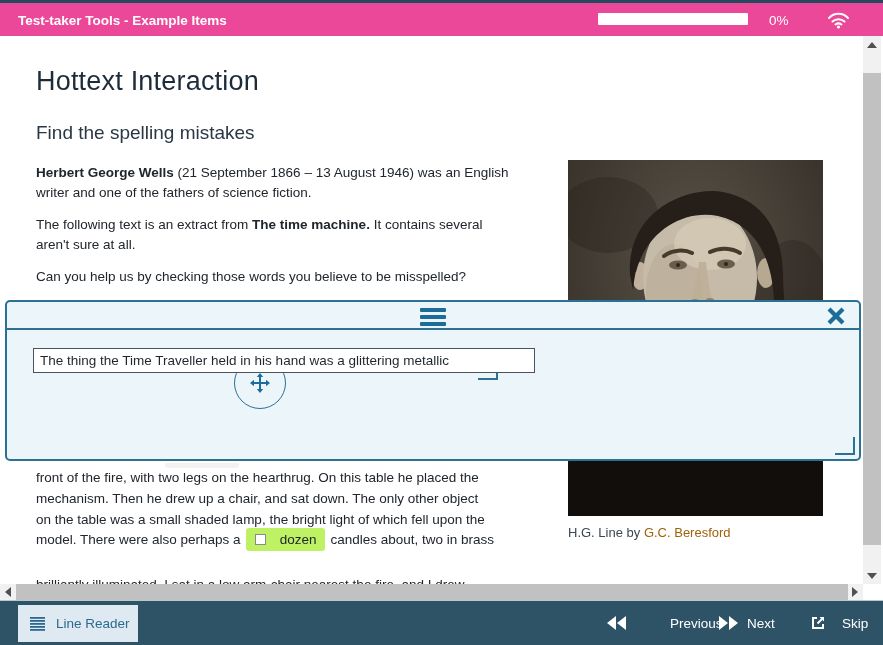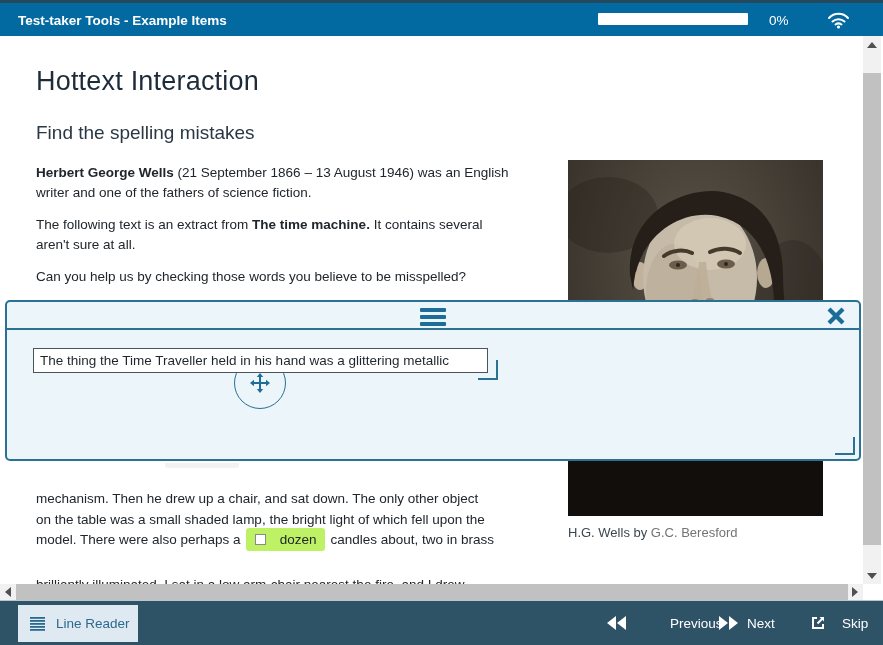--- a/index.html
+++ b/index.html
@@ -5,21 +5,21 @@
   * { box-sizing: border-box; }
   html,body { margin:0; padding:0; }
   body {
     width:883px; height:645px; position:relative; overflow:hidden;
     background:#ffffff; font-family:"Liberation Sans", sans-serif;
     -webkit-font-smoothing:antialiased;
   }
 
   
   .topbar { position:absolute; left:0; top:0; width:883px; height:36px;
-            background:#0369a1; border-top:3px solid #24485c; z-index:30; }
+            background:#ec4899; border-top:3px solid #24485c; z-index:30; }
   .topbar-title { position:absolute; left:18px; top:50%; transform:translateY(-50%);
                   color:#fff; font-size:13.5px; font-weight:bold; white-space:nowrap; }
   .progressbar { position:absolute; left:598px; top:10px; width:150px; height:12px;
                  background:#ffffff; border-radius:1px; }
   .progress-label { position:absolute; left:769px; top:50%; transform:translateY(-50%);
                     color:#fff; font-size:13.5px; }
   .wifi { position:absolute; left:827px; top:8px; }
 
   
   .content { position:absolute; left:0; top:36px; width:863px; height:548px;
@@ -40,32 +40,32 @@
   .hottext { display:inline-flex; align-items:center; background:#bef264; border-radius:3px;
              padding:3px 9px 3px 9px; margin:0 5px; }
   .hot-checkbox { width:11px; height:11px; background:#fff; border:1px solid #8a8a8a;
                   display:inline-block; margin-right:14px; }
   .hidden-hottext-sliver { position:absolute; left:165px; top:427px; width:74px; height:5px;
                            background:#f3f1f1; border-radius:0 0 3px 3px; }
 
   
   .photo { position:absolute; left:568px; top:124px; width:255px; height:356px; }
   .caption { position:absolute; left:568px; top:489px; font-size:13px; color:#3c4650; }
-  .caption a { color:#737373; text-decoration:none; }
+  .caption a { color:#a16207; text-decoration:none; }
 
   
   .lr-panel { position:absolute; left:5px; top:300px; width:856px; height:161px;
               background:#ecf5fa; border:2px solid #2a7194; border-radius:5px; z-index:10; }
   .lr-header { position:relative; height:28px; border-bottom:2px solid #2a7194; }
   .lr-hamburger { position:absolute; left:50%; top:6px; transform:translateX(-50%);
                   cursor:pointer; }
   .lr-hamburger .bar { width:26px; height:4px; background:#1c6e99; border-radius:1px;
                        margin-bottom:3px; }
   .lr-close { position:absolute; right:12px; top:3px; width:22px; height:22px; cursor:pointer; }
-  .lr-window { position:absolute; left:26px; top:46px; width:455px; height:25px;
+  .lr-window { position:absolute; left:26px; top:46px; width:502px; height:25px;
                background:#fff; border:1px solid #49555e; z-index:2; line-height:23px;
                padding-left:6px; font-size:13.5px; color:#1f262c; white-space:nowrap;
                overflow:hidden; }
   .lr-move { position:absolute; left:227px; top:55px; width:52px; height:52px;
              border:1px solid #2a7194; border-radius:50%; z-index:1;
              display:flex; align-items:center; justify-content:center; cursor:move; }
   .lr-bracket1 { position:absolute; left:471px; top:58px; width:20px; height:20px;
                  border-right:2px solid #2a7194; border-bottom:2px solid #2a7194; }
   .lr-bracket2 { position:absolute; left:828px; top:135px; width:20px; height:18px;
                  border-right:2px solid #2a7194; border-bottom:2px solid #2a7194; }
@@ -165,25 +165,26 @@
     <ellipse cx="110" cy="105" rx="9" ry="4.5" fill="#6b5d4b"></ellipse>
     <circle cx="110" cy="105" r="2" fill="#2e261d"></circle>
     <ellipse cx="158" cy="104" rx="9" ry="4.5" fill="#6b5d4b"></ellipse>
     <circle cx="158" cy="104" r="2" fill="#2e261d"></circle>
     <path d="M131,102 C129,118 127,130 124,140 C130,144 140,144 144,140 C141,128 139,114 138,102 Z" fill="#bcae97" opacity="0.85"></path>
     <ellipse cx="127" cy="141" rx="4" ry="2" fill="#8f8270"></ellipse>
     <ellipse cx="142" cy="140" rx="4" ry="2" fill="#8f8270"></ellipse>
     <path d="M104,150 C115,142 150,142 162,151 C162,160 150,166 133,166 C116,166 104,159 104,150 Z" fill="#50422f"></path>
   </svg>
   <div class="caption">
-    <span>H.G. Wells by </span><a href="#">G.C. Beresford</a>
+    <span>H.G. Line by </span><a href="#">G.C. Beresford</a>
   </div>
 
   <div class="hidden-hottext-sliver"></div>
 
+  <div class="x-line" style="top:433px">front of the fire, with two legs on the hearthrug. On this table he placed the</div>
   <div class="x-line" style="top:454px">mechanism. Then he drew up a chair, and sat down. The only other object</div>
   <div class="x-line" style="top:475px">on the table was a small shaded lamp, the bright light of which fell upon the</div>
   <div class="x-line x-line4" style="top:492px">
     <span>model. There were also perhaps a</span>
     <span class="hottext">
       <span class="hot-checkbox"></span>
       <span>dozen</span>
     </span>
     <span>candles about, two in brass</span>
   </div>

